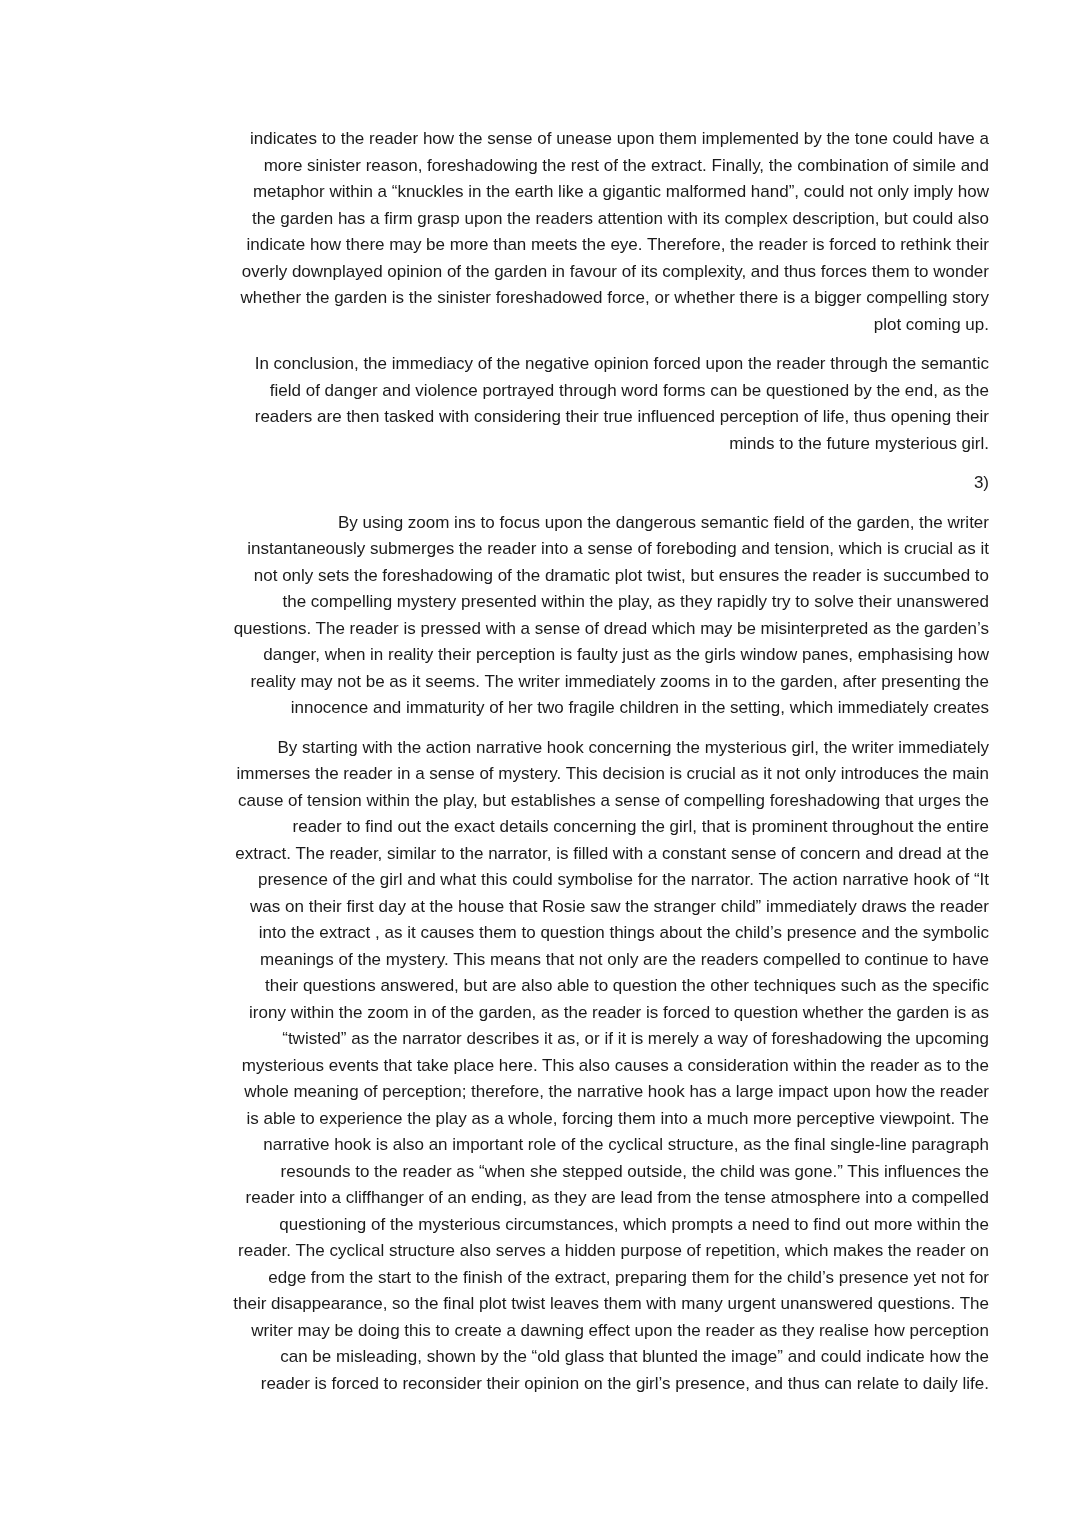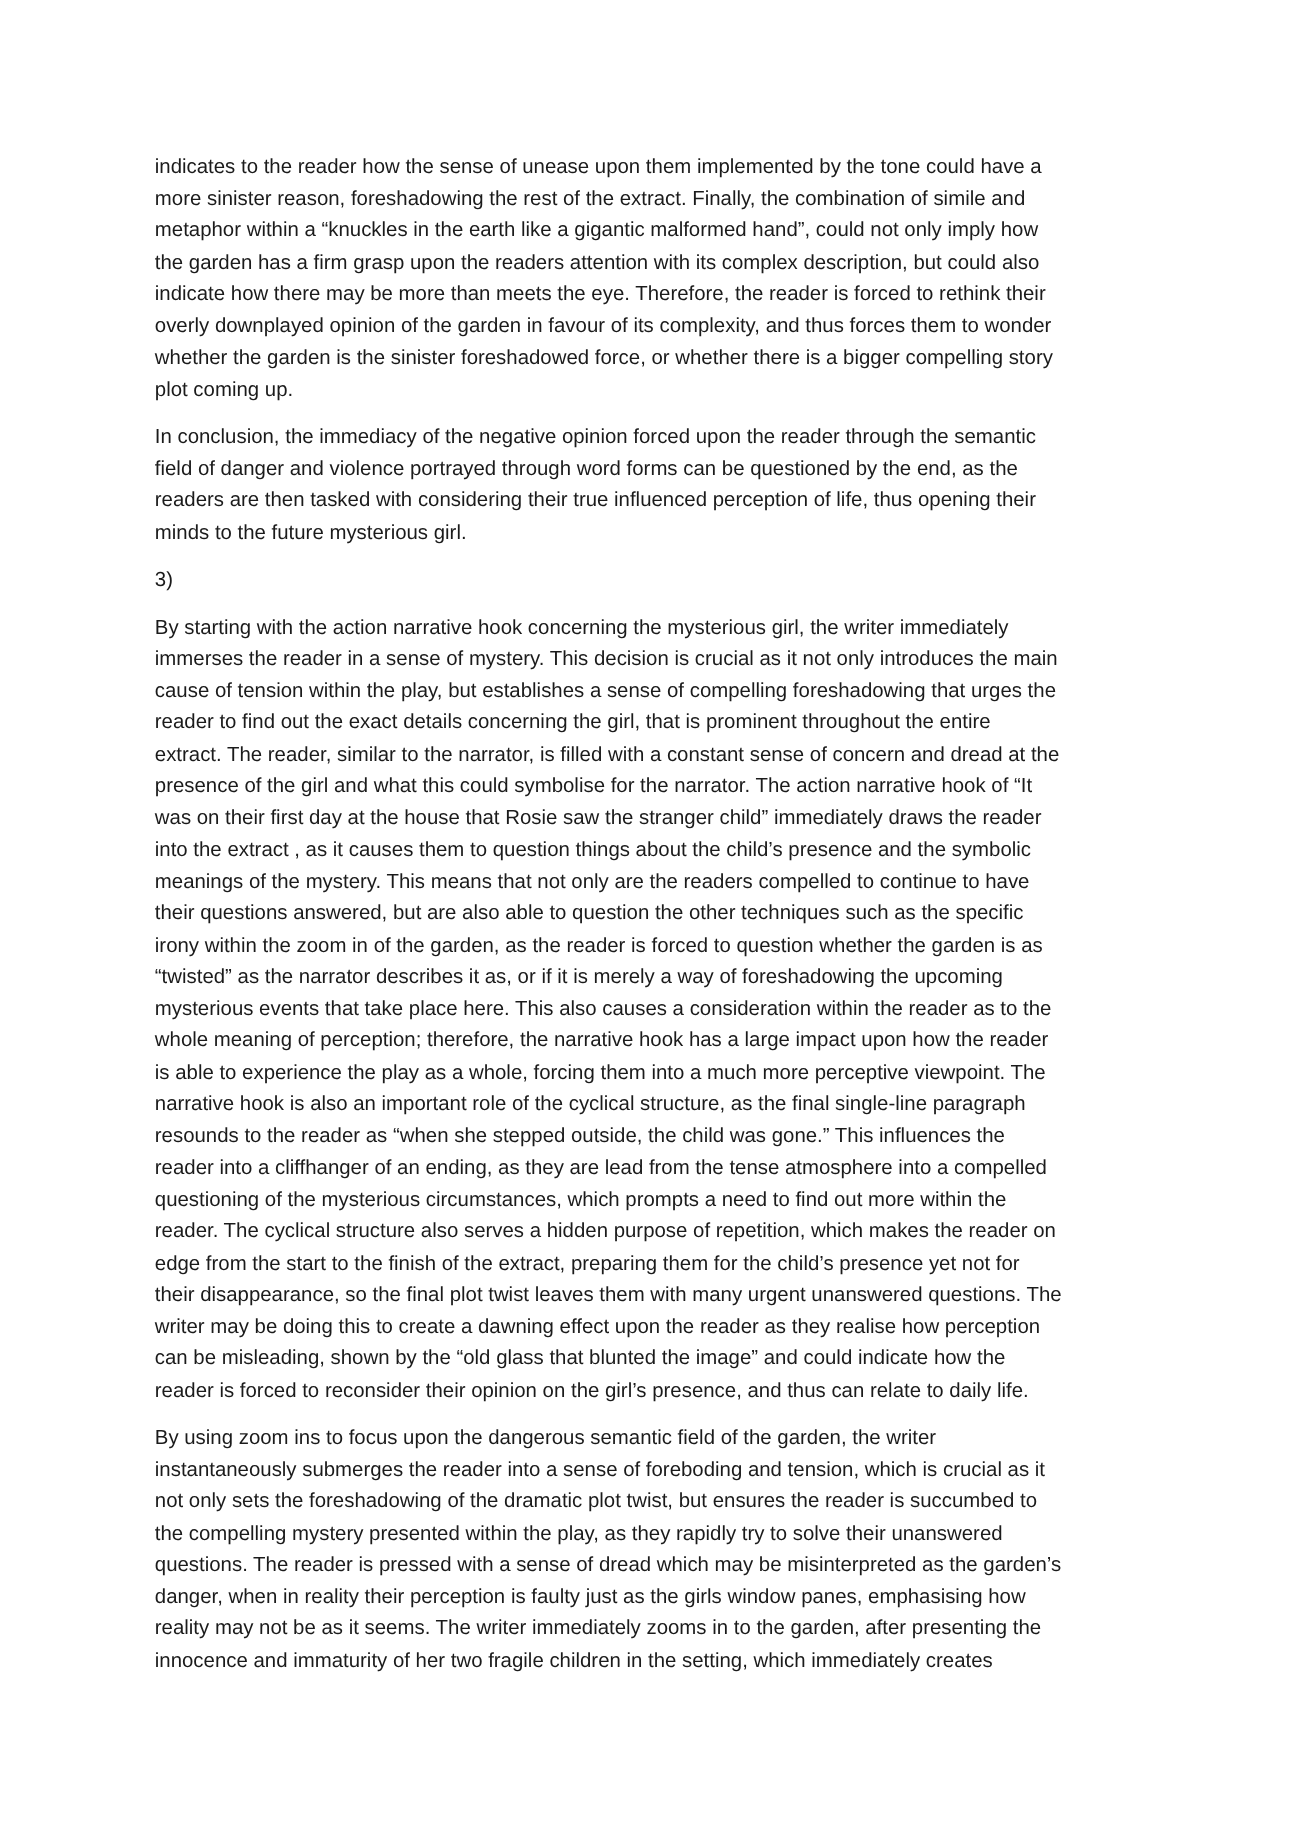--- a/index.html
+++ b/index.html
@@ -21,20 +21,21 @@
     top: 126px;
     width: 860px;
     color: #1b1b1b;
     font-size: 17px;
     line-height: 26.5px;
     text-align: left;
   }
   .para {
     margin: 0 0 13px 0;
     white-space: pre-line;
+    text-align: right;
   }
   .heading {
     margin: 0 0 13px 0;
   }
 </style>
 </head>
 <body>
 
 <div class="page">
   <div class="text-block">
@@ -44,20 +45,28 @@
 the garden has a firm grasp upon the readers attention with its complex description, but could also
 indicate how there may be more than meets the eye. Therefore, the reader is forced to rethink their
 overly downplayed opinion of the garden in favour of its complexity, and thus forces them to wonder
 whether the garden is the sinister foreshadowed force, or whether there is a bigger compelling story
 plot coming up.</p>
     <p class="para">In conclusion, the immediacy of the negative opinion forced upon the reader through the semantic
 field of danger and violence portrayed through word forms can be questioned by the end, as the
 readers are then tasked with considering their true influenced perception of life, thus opening their
 minds to the future mysterious girl.</p>
     <p class="para heading">3)</p>
+    <p class="para">By using zoom ins to focus upon the dangerous semantic field of the garden, the writer
+instantaneously submerges the reader into a sense of foreboding and tension, which is crucial as it
+not only sets the foreshadowing of the dramatic plot twist, but ensures the reader is succumbed to
+the compelling mystery presented within the play, as they rapidly try to solve their unanswered
+questions. The reader is pressed with a sense of dread which may be misinterpreted as the garden’s
+danger, when in reality their perception is faulty just as the girls window panes, emphasising how
+reality may not be as it seems. The writer immediately zooms in to the garden, after presenting the
+innocence and immaturity of her two fragile children in the setting, which immediately creates</p>
     <p class="para">By starting with the action narrative hook concerning the mysterious girl, the writer immediately
 immerses the reader in a sense of mystery. This decision is crucial as it not only introduces the main
 cause of tension within the play, but establishes a sense of compelling foreshadowing that urges the
 reader to find out the exact details concerning the girl, that is prominent throughout the entire
 extract. The reader, similar to the narrator, is filled with a constant sense of concern and dread at the
 presence of the girl and what this could symbolise for the narrator.  The action narrative hook of “It
 was on their first day at the house that Rosie saw the stranger child”  immediately draws the reader
 into the extract , as it causes them to question things about the child’s presence and the symbolic
 meanings of the mystery. This means that not only are the readers compelled to continue to have
 their questions answered, but are also able to question the other techniques such as the specific
@@ -69,22 +78,14 @@
 narrative hook is also an important role of the cyclical structure, as the final single-line paragraph
 resounds to the reader as “when she stepped outside, the child was gone.” This influences the
 reader into a cliffhanger of an ending, as they are lead from the tense atmosphere into a compelled
 questioning of the mysterious circumstances, which prompts a need to find out more within the
 reader. The cyclical structure also serves a hidden purpose of repetition, which makes the reader on
 edge from the start to the finish of the extract, preparing them for the child’s presence yet not for
 their disappearance, so the final plot twist leaves them with many urgent unanswered questions. The
 writer may be doing this to create a dawning effect upon the reader as they realise how perception
 can be misleading, shown by the “old glass that blunted the image” and could indicate how the
 reader is forced to reconsider their opinion on the girl’s presence, and thus can relate to daily life.</p>
-    <p class="para">By using zoom ins to focus upon the dangerous semantic field of the garden, the writer
-instantaneously submerges the reader into a sense of foreboding and tension, which is crucial as it
-not only sets the foreshadowing of the dramatic plot twist, but ensures the reader is succumbed to
-the compelling mystery presented within the play, as they rapidly try to solve their unanswered
-questions. The reader is pressed with a sense of dread which may be misinterpreted as the garden’s
-danger, when in reality their perception is faulty just as the girls window panes, emphasising how
-reality may not be as it seems. The writer immediately zooms in to the garden, after presenting the
-innocence and immaturity of her two fragile children in the setting, which immediately creates</p>
   </div>
 </div>
 
 </body></html>

